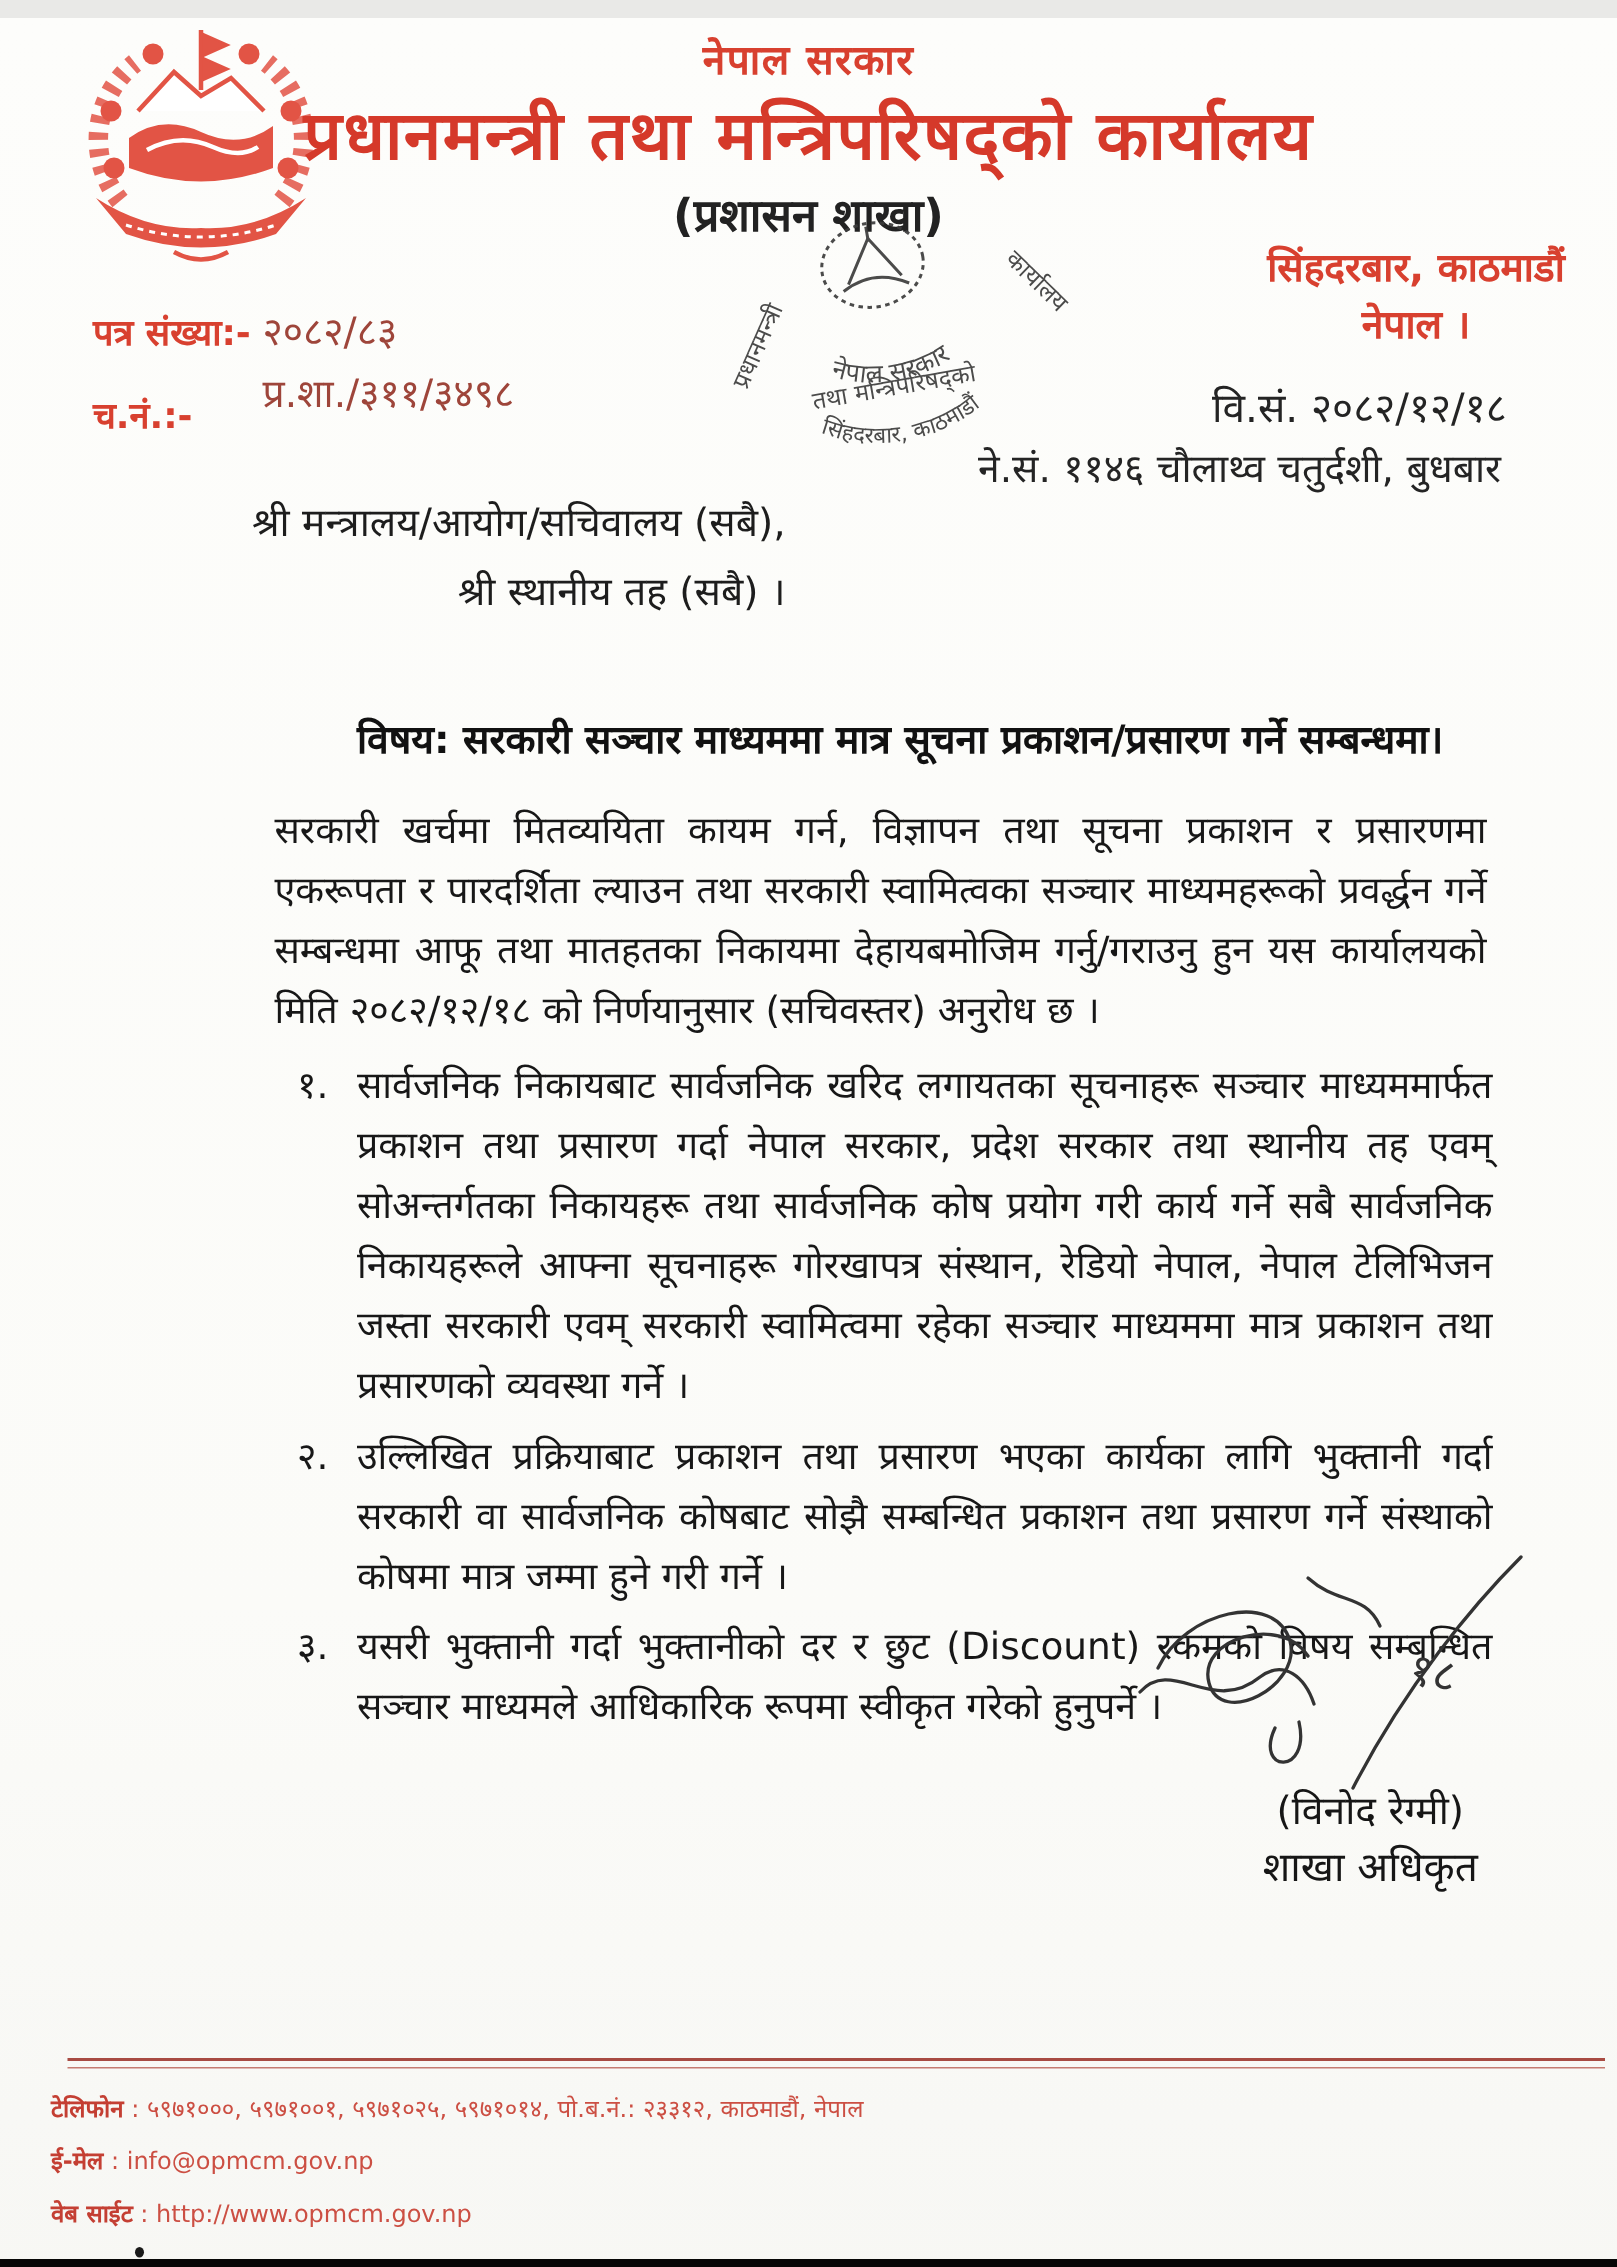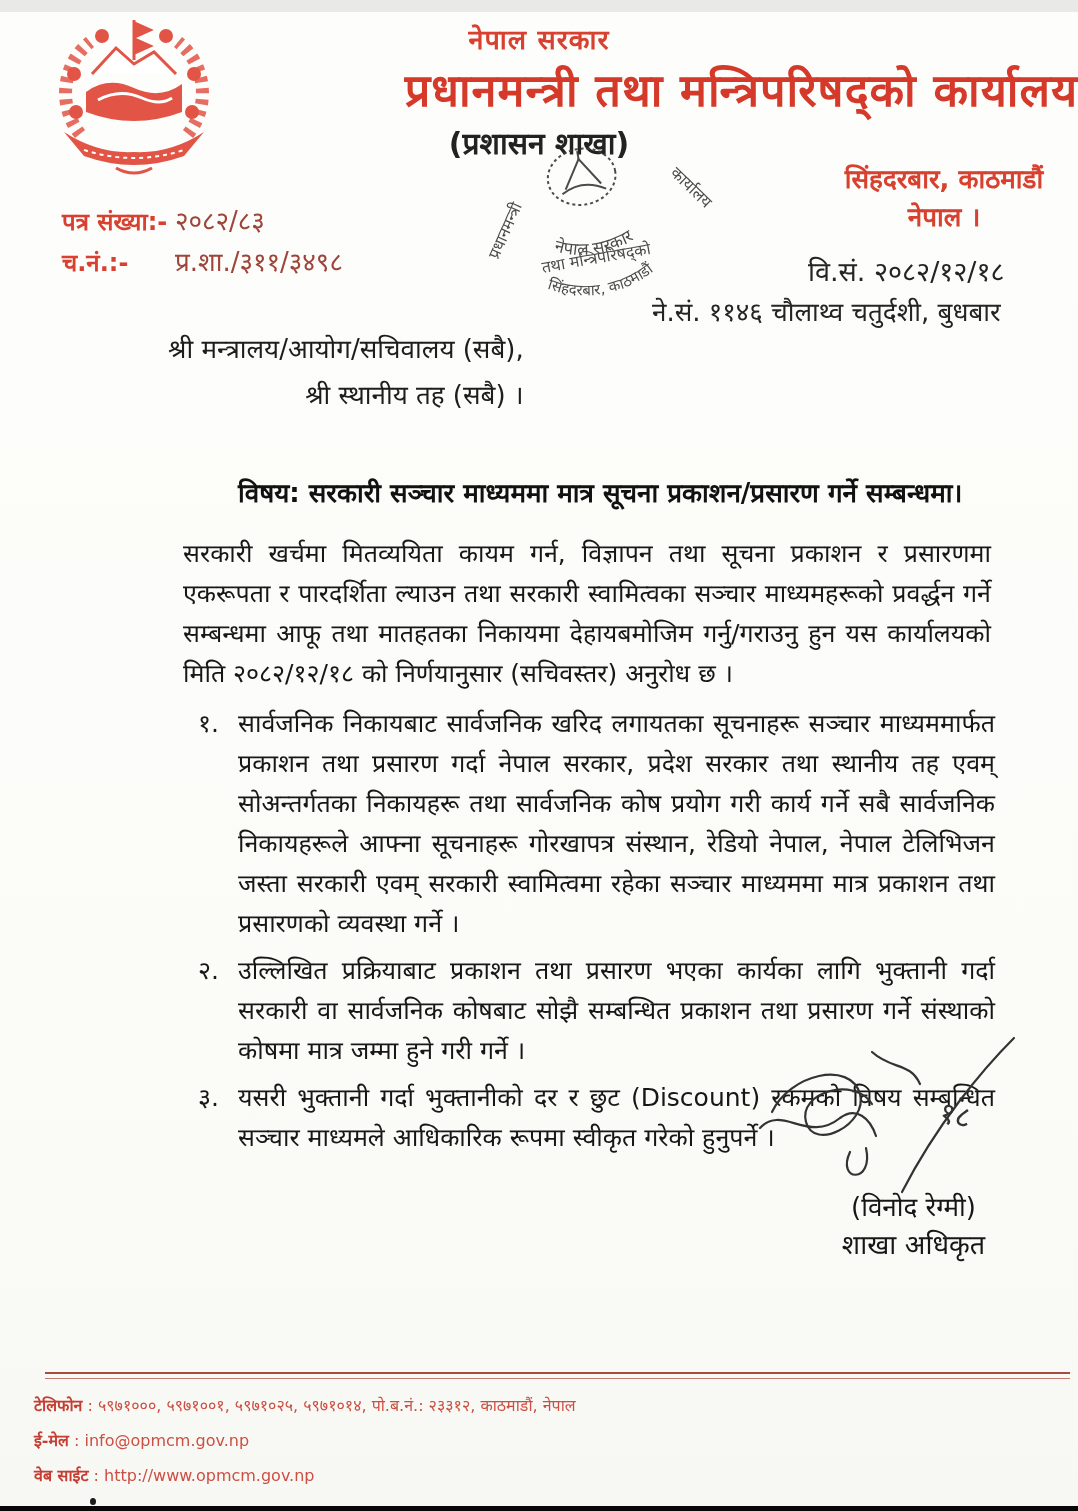--- a/index.html
+++ b/index.html
@@ -5,29 +5,29 @@
   html,body{margin:0;padding:0;background:#e9e9e7;}
   .page{
     position:relative;width:1078px;height:1511px;margin:12px auto;
     background:linear-gradient(180deg,#fdfdfb 0%,#fbfbf8 70%,#f7f7f4 100%);
     font-family:"DejaVu Sans",sans-serif;color:#1b1b1b;overflow:hidden;
   }
   .abs{position:absolute;}
   
   .gov-line{top:8px;left:0;right:0;text-align:center;font-size:27px;font-weight:bold;
     color:#d8402f;letter-spacing:1px;}
-  .office-line{top:46px;left:0;right:0;text-align:right;font-size:45px;font-weight:bold;
+  .office-line{top:46px;left:0;right:0;text-align:center;font-size:45px;font-weight:bold;
     color:#d5392a;letter-spacing:1px;}
   .branch-line{top:110px;left:0;right:0;text-align:center;font-size:30px;font-weight:600;
     color:#222;}
   .addr{top:148px;right:24px;width:220px;text-align:center;font-size:26px;font-weight:bold;
     color:#d8402f;line-height:38px;}
   .letterno-label{left:62px;top:192px;font-size:24px;font-weight:bold;color:#d8402f;}
   .letterno-value{left:175px;top:190px;font-size:26px;color:#9e453a;}
-  .refno-label{left:62px;top:233px;font-size:24px;font-weight:bold;color:#d8402f;}
+  .refno-label{left:62px;top:247px;font-size:24px;font-weight:bold;color:#d8402f;}
   .refno-value{left:175px;top:231px;font-size:26px;color:#9e453a;}
   .date-bs{left:808px;top:240px;font-size:27px;color:#242424;}
   .date-ns{left:652px;top:281px;font-size:26px;color:#242424;text-align:center;}
   
   .recipients{left:168px;top:314px;font-size:26px;line-height:46px;color:#1d1d1d;text-align:right;}
   .subject{left:238px;top:462px;font-size:26px;font-weight:bold;color:#111;}
   .intro{left:183px;top:522px;width:808px;font-size:25px;line-height:40px;
     text-align:justify;color:#171717;}
   .list{left:198px;top:692px;width:797px;font-size:25px;line-height:40px;color:#171717;}
   .point{display:flex;gap:12px;margin-bottom:7px;}

